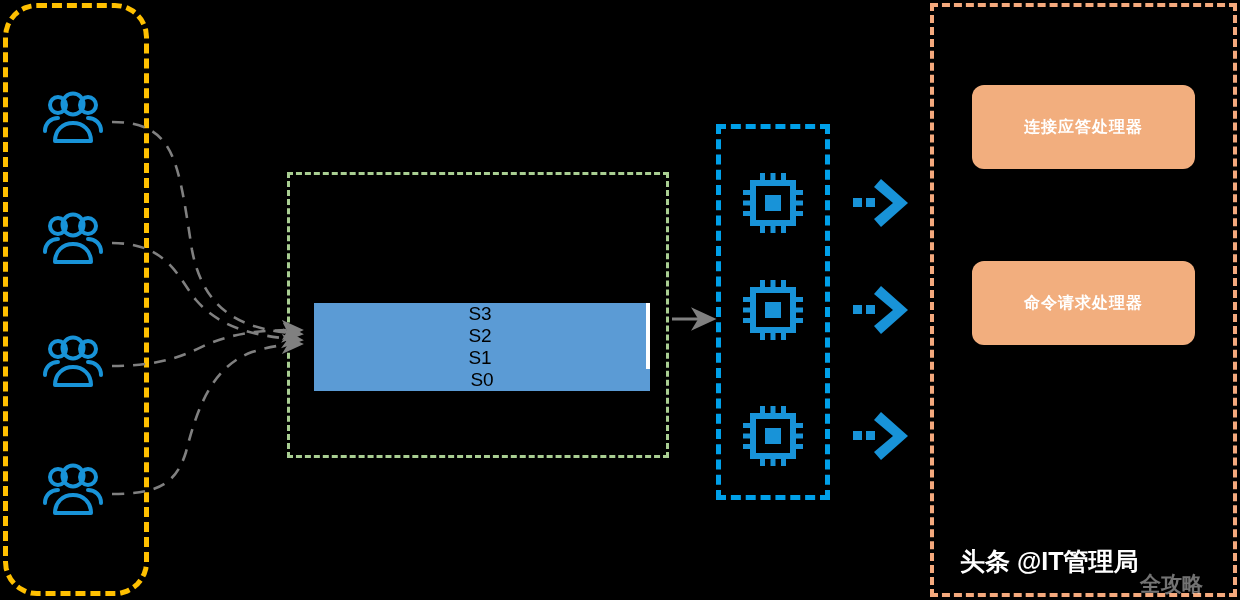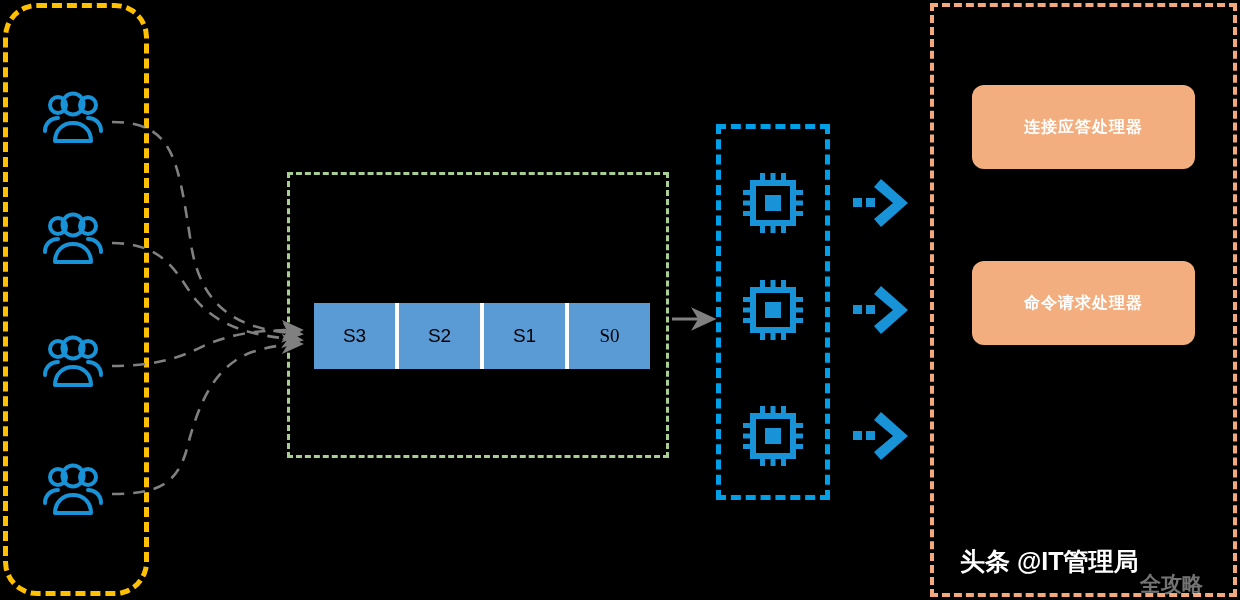--- a/index.html
+++ b/index.html
@@ -51,33 +51,34 @@
     height: 56px;
   }
   .client-icon svg { display: block; width: 100%; height: 100%; }
 
   
   #queue {
     position: absolute;
     left: 314px; top: 303px;
     width: 336px; height: 66px;
     display: flex;
+    flex-direction: column;
   }
   .queue-cell {
     flex: 1 1 0;
     background: #5B9BD5;
     color: #000000;
     font-size: 19px;
     display: flex;
     align-items: center;
     justify-content: center;
     border-right: 4px solid #FFFFFF;
     box-sizing: border-box;
   }
-  .queue-cell:last-child { border-right: none; font-family: Liberation Serif, serif; }
+  .queue-cell:last-child { border-right: none; }
 
   
   .chip-icon {
     position: absolute;
     left: 740px;
     width: 66px;
     height: 66px;
   }
   .chip-icon svg { display: block; width: 100%; height: 100%; }
 

